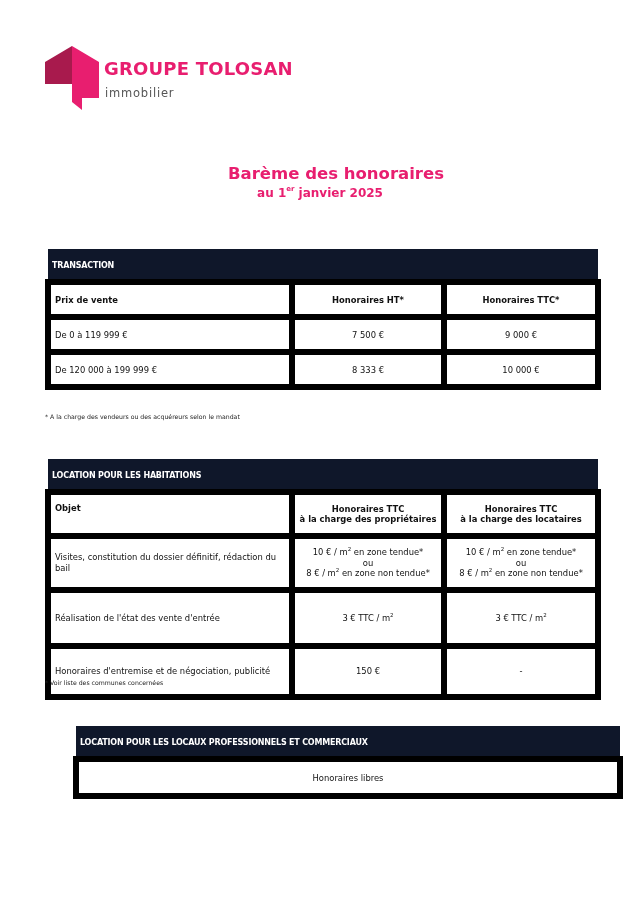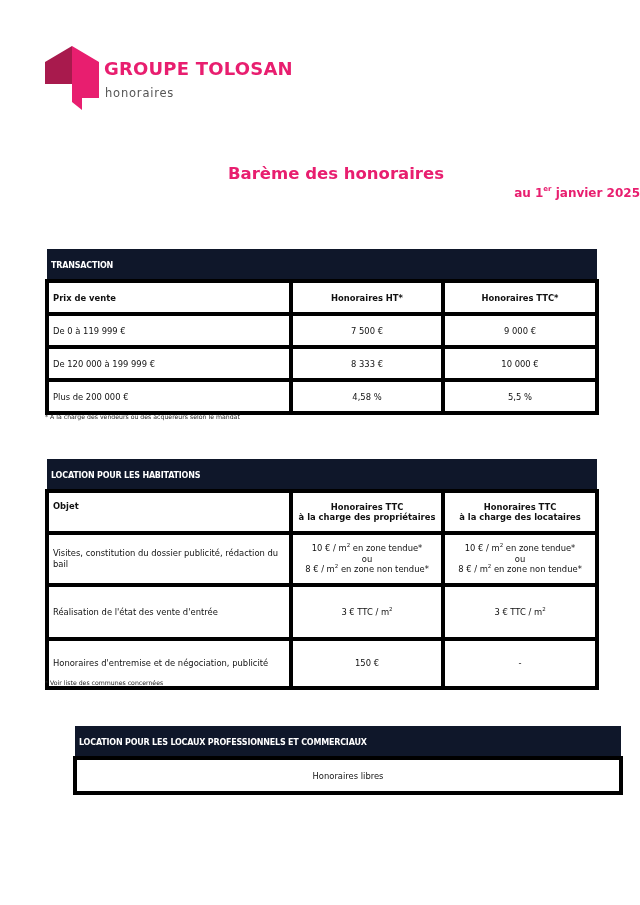--- a/index.html
+++ b/index.html
@@ -3,24 +3,24 @@
 <meta charset="utf-8">
 <style>
   html, body { margin:0; padding:0; }
   body { width:640px; height:905px; background:#ffffff; position:relative; font-family:"DejaVu Sans", sans-serif; color:#111; overflow:hidden; }
   .logo { position:absolute; left:45px; top:46px; width:300px; height:64px; }
   .logo svg { position:absolute; left:0; top:0; }
   .logo-name { position:absolute; left:59px; top:12px; font-family:"DejaVu Sans", sans-serif; font-weight:bold; font-size:18px; color:#E81E6F; letter-spacing:0.2px; white-space:nowrap; }
   .logo-sub { position:absolute; left:60px; top:40px; font-size:11.5px; color:#555; letter-spacing:0.8px; white-space:nowrap; }
   .title { position:absolute; left:0; width:640px; text-align:center; color:#E81E6F; font-weight:bold; }
   .title.main { top:164px; font-size:16.5px;margin-left:16px; }
-  .title.sub { top:186px; font-size:12px;text-align:right; }
+  .title.sub { top:186px; font-size:12px; }
   .title sup { font-size:7px; vertical-align:top; position:relative; top:-1px; }
   table { position:absolute; left:45px; width:550px; border-collapse:collapse; font-family:"DejaVu Sans", sans-serif; font-size:8.4px; table-layout:fixed; }
-  td, th { border:4px solid #000000; padding:0 4px; font-weight:normal; }
+  td, th { border:6px solid #000000; padding:0 4px; font-weight:normal; }
   .band td { background:#0f172a; color:#fff; font-weight:bold; font-size:8px; border:none; height:30px; text-align:left; letter-spacing:-0.2px; }
   .band td span { position:relative; top:1px; }
   th { font-weight:bold; }
   th.l, td.l { text-align:left; }
   .c { text-align:center; }
   #t1 { top:249px; }
   #t1 .row td, #t1 .row th { height:29px; }
   #t2 { top:459px; }
   #t2 .hdr th { height:30px; line-height:1.2; }
   #t2 .hdr th.l { vertical-align:top; padding-top:8px; }
@@ -36,21 +36,21 @@
 </style>
 </head>
 <body>
 
 <div class="logo">
   <svg width="54" height="64" viewBox="0 0 54 64">
     <polygon points="0,16 27,0 27,38 0,38" fill="#A81A4D"></polygon>
     <polygon points="27,0 54,16 54,52 37,52 37,64 27,56 27,38" fill="#E81E6F"></polygon>
   </svg>
   <div class="logo-name">GROUPE TOLOSAN</div>
-  <div class="logo-sub">honoraires</div>
+  <div class="logo-sub">immobilier</div>
 </div>
 
 <div class="title main">Barème des honoraires</div>
 <div class="title sub"><span>au 1</span><sup>er</sup><span> janvier 2025</span></div>
 
 <table id="t1">
   <colgroup>
       <col style="width:244px">
       <col style="width:152px">
       <col style="width:154px">
@@ -67,46 +67,41 @@
   <tr class="row">
     <td class="l">De 0 à 119 999 €</td>
     <td class="c">7 500 €</td>
     <td class="c">9 000 €</td>
   </tr>
   <tr class="row">
     <td class="l">De 120 000 à 199 999 €</td>
     <td class="c">8 333 €</td>
     <td class="c">10 000 €</td>
   </tr>
-  <tr class="row">
-    <td class="l">Plus de 200 000 €</td>
-    <td class="c">4,58 %</td>
-    <td class="c">5,5 %</td>
-  </tr>
 </tbody>
   </table>
 <div class="note" id="n1">* A la charge des vendeurs ou des acquéreurs selon le mandat</div>
 
 <table id="t2">
   <colgroup>
       <col style="width:244px">
       <col style="width:152px">
       <col style="width:154px">
     </colgroup>
   <tbody>
       <tr class="band">
         <td colspan="3"><span>LOCATION POUR LES HABITATIONS</span></td>
       </tr>
   <tr class="hdr">
     <th class="l">Objet</th>
     <th class="c"><span>Honoraires TTC</span><br><span>à la charge des propriétaires</span></th>
     <th class="c"><span>Honoraires TTC</span><br><span>à la charge des locataires</span></th>
   </tr>
   <tr class="r1">
-    <td class="l">Visites, constitution du dossier publicité, rédaction du bail</td>
+    <td class="l">Visites, constitution du dossier définitif, rédaction du bail</td>
     <td class="c">
       <span>10 € / m</span><sup class="m">2</sup><span> en zone tendue*</span><br>
       <span>ou</span><br>
       <span>8 € / m</span><sup class="m">2</sup><span> en zone non tendue*</span>
     </td>
     <td class="c">
       <span>10 € / m</span><sup class="m">2</sup><span> en zone tendue*</span><br>
       <span>ou</span><br>
       <span>8 € / m</span><sup class="m">2</sup><span> en zone non tendue*</span>
     </td>

